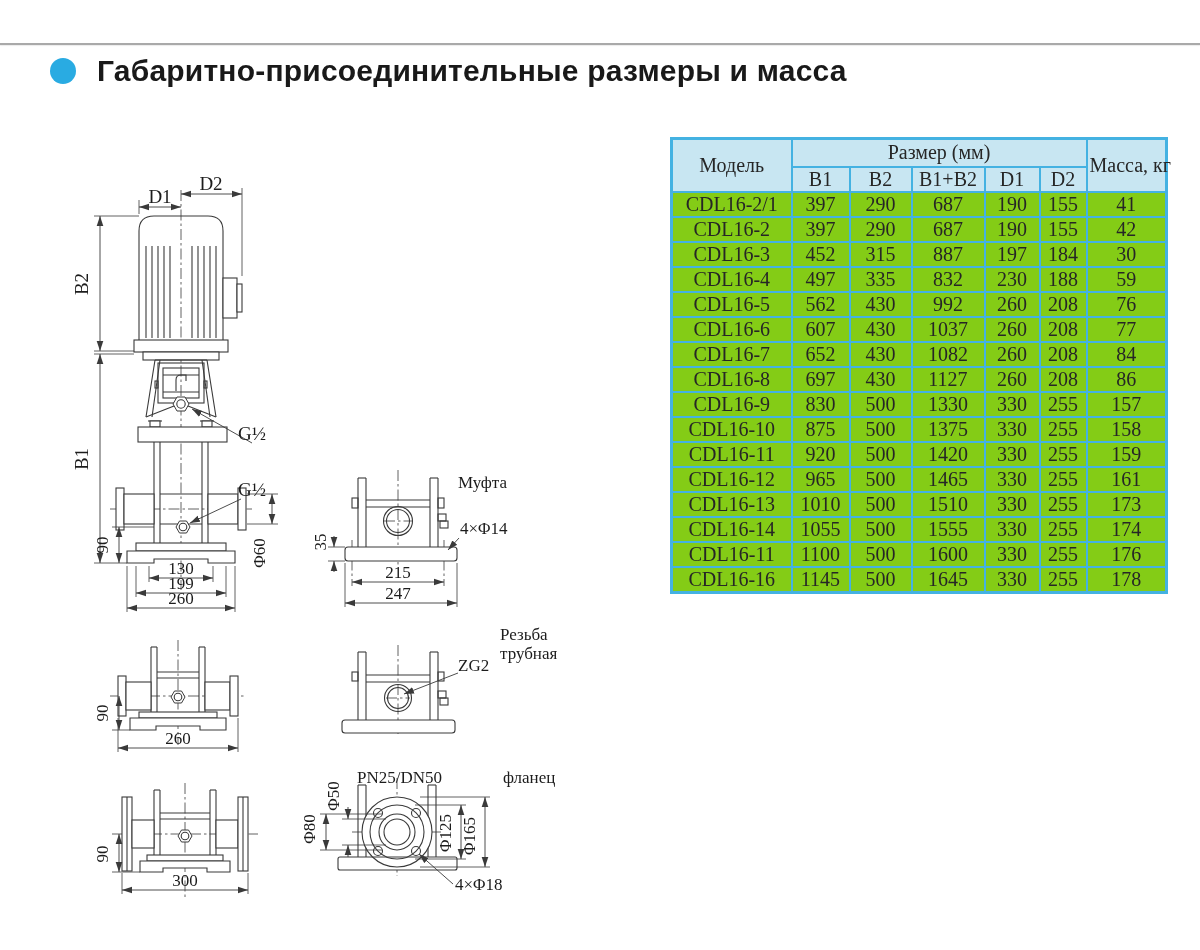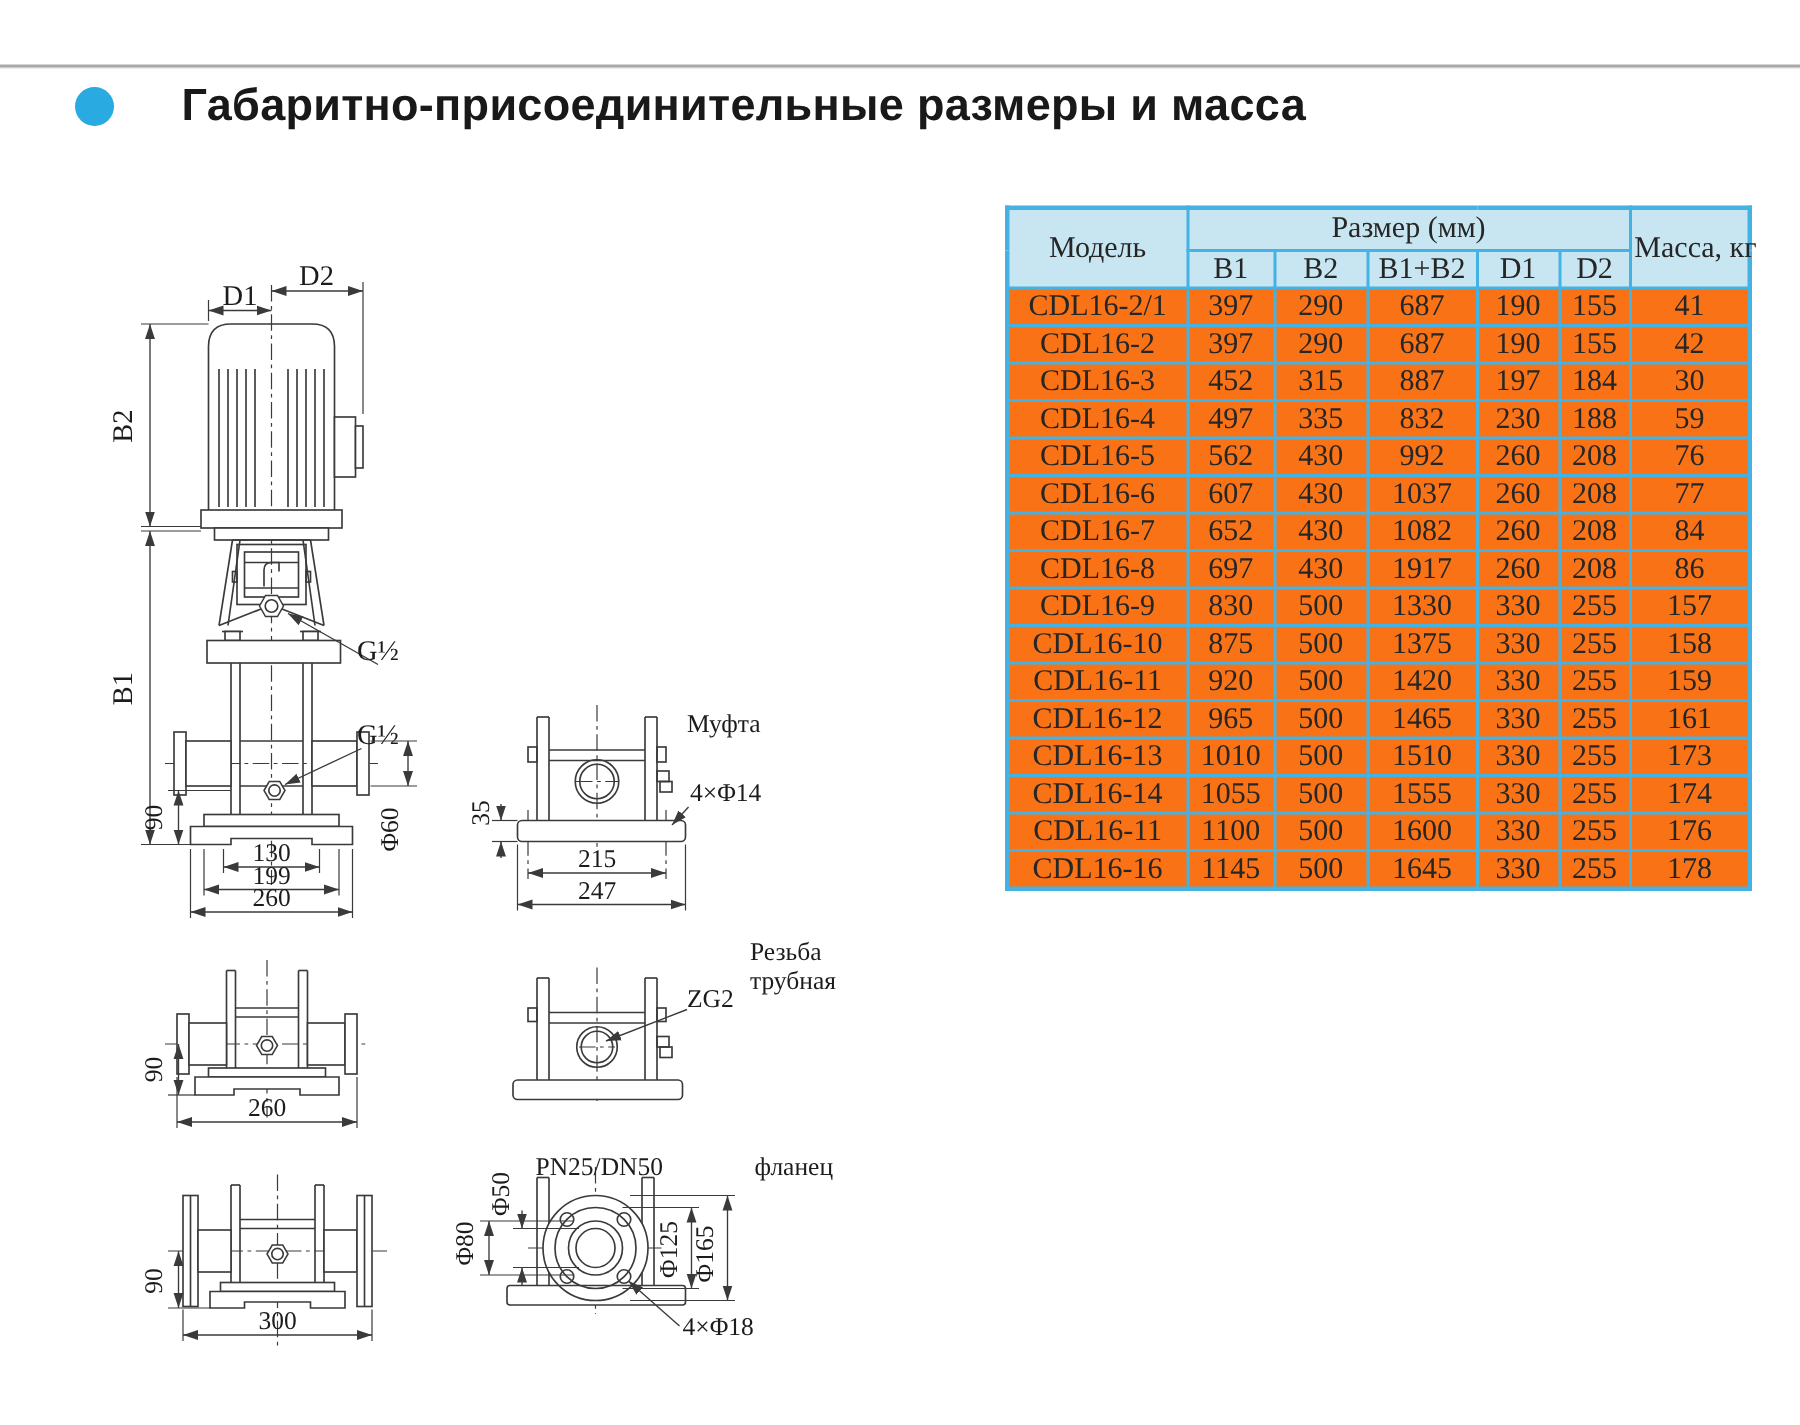--- a/index.html
+++ b/index.html
@@ -2,36 +2,36 @@
 <html><head>
 <meta charset="utf-8">
 <style>
   html,body { margin:0; padding:0; }
   body {
     width:1200px; height:950px; position:relative; overflow:hidden;
     background:#ffffff; font-family:"Liberation Sans", sans-serif;
   }
   .top-rule { position:absolute; left:0; top:43px; width:1200px; height:2px;
     background:#a9a9a9; box-shadow:0 1px 1px rgba(0,0,0,0.08); }
-  .title-row { position:absolute; left:50px; top:54px; display:flex; align-items:center;gap:24px; }
+  .title-row { position:absolute; left:50px; top:54px; display:flex; align-items:center; }
   .bullet { width:26px; height:26px; border-radius:50%; background:#29abe2; flex:0 0 auto; }
   .page-title { margin:0 0 0 21px; font-size:30px; font-weight:bold; color:#191919; letter-spacing:0.2px; }
 
   
   table.spec {
     position:absolute; left:670px; top:137px; width:495px;
     border-collapse:collapse; table-layout:fixed;
     font-family:"Liberation Serif", serif; font-size:20px; color:#262626;
     text-align:center; border:3px solid #44b2e2;
   }
   table.spec th, table.spec td { border:2px solid #44b2e2; padding:0 2px; font-weight:normal; white-space:nowrap; }
   table.spec thead th { background:#c8e6f2; }
   table.spec thead tr.h1 { height:28px; }
   table.spec thead tr.h2 { height:25px; }
-  table.spec tbody tr { height:21px; background:#f97316; }
+  table.spec tbody tr { height:21px; background:#84cc16; }
 
   
   svg.draw { position:absolute; left:40px; top:140px; }
   .ln  { stroke:#3a3a3a; stroke-width:1.1; fill:none; }
   .lnf { stroke:#3a3a3a; stroke-width:1.1; fill:#ffffff; }
   .cl  { stroke:#3a3a3a; stroke-width:0.8; fill:none; stroke-dasharray:11 3 2.5 3; }
   .ext { stroke:#3a3a3a; stroke-width:0.8; fill:none; }
   .dim { stroke:#3a3a3a; stroke-width:0.9; fill:none;
          marker-start:url(#arrS); marker-end:url(#arrE); }
   .dimE{ stroke:#3a3a3a; stroke-width:0.9; fill:none; marker-end:url(#arrE); }
@@ -420,21 +420,21 @@
         <td>430</td>
         <td>1082</td>
         <td>260</td>
         <td>208</td>
         <td>84</td>
       </tr>
       <tr>
         <td>CDL16-8</td>
         <td>697</td>
         <td>430</td>
-        <td>1917</td>
+        <td>1127</td>
         <td>260</td>
         <td>208</td>
         <td>86</td>
       </tr>
       <tr>
         <td>CDL16-9</td>
         <td>830</td>
         <td>500</td>
         <td>1330</td>
         <td>330</td>

